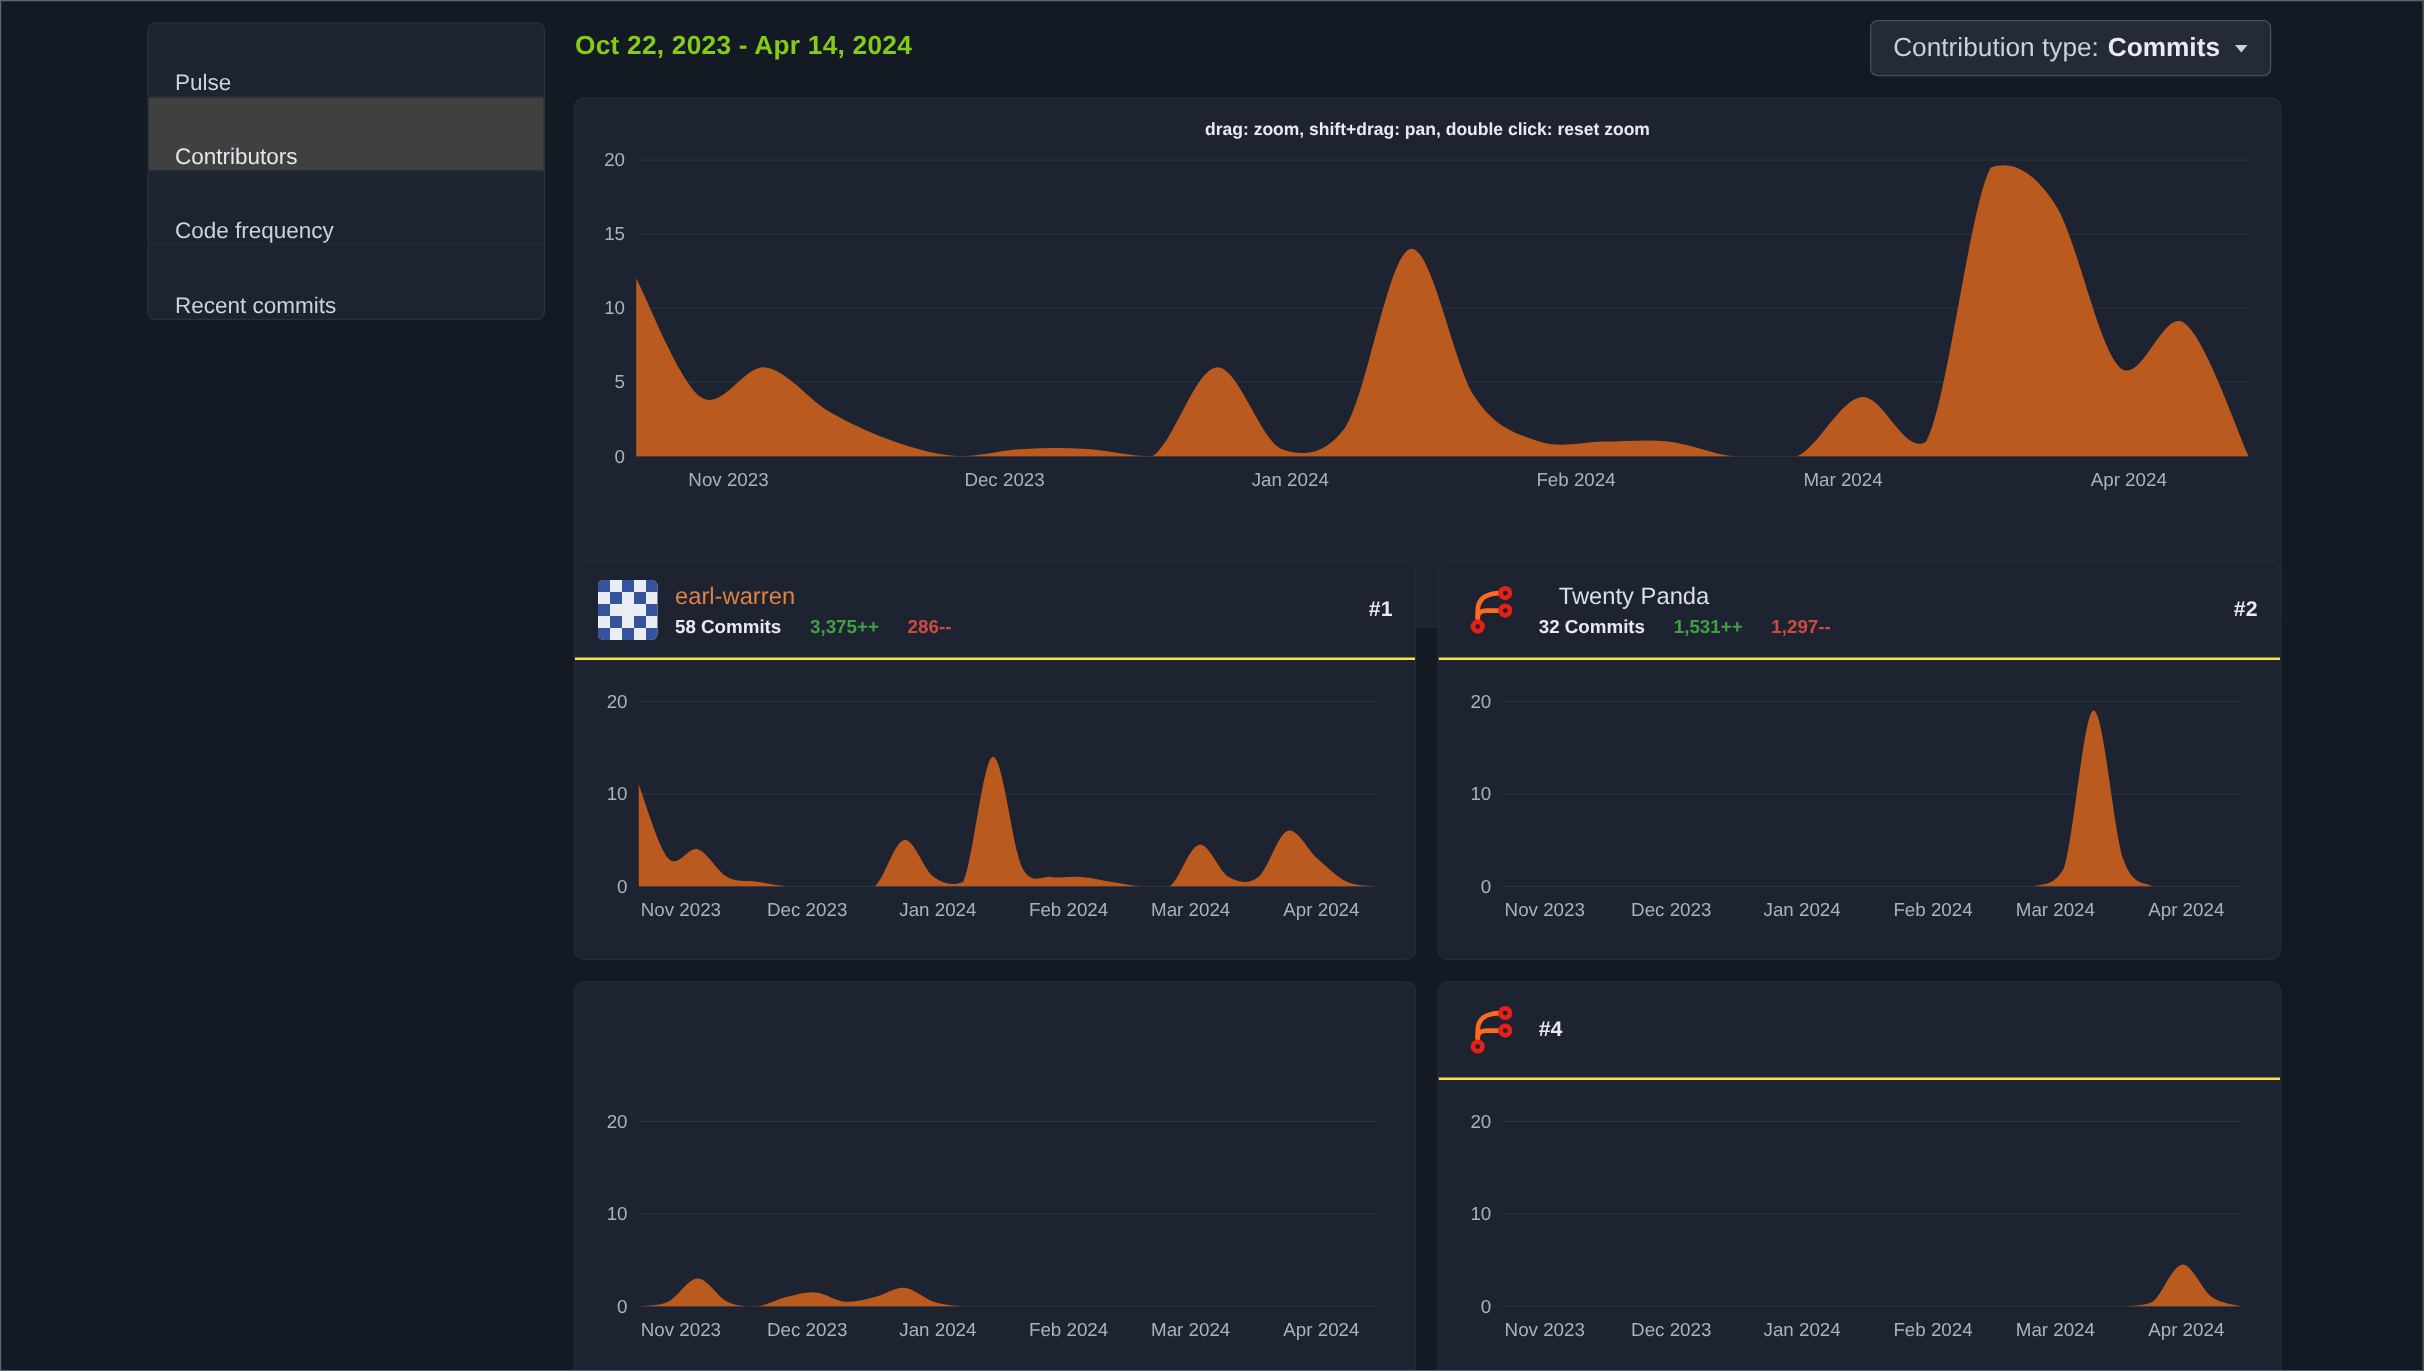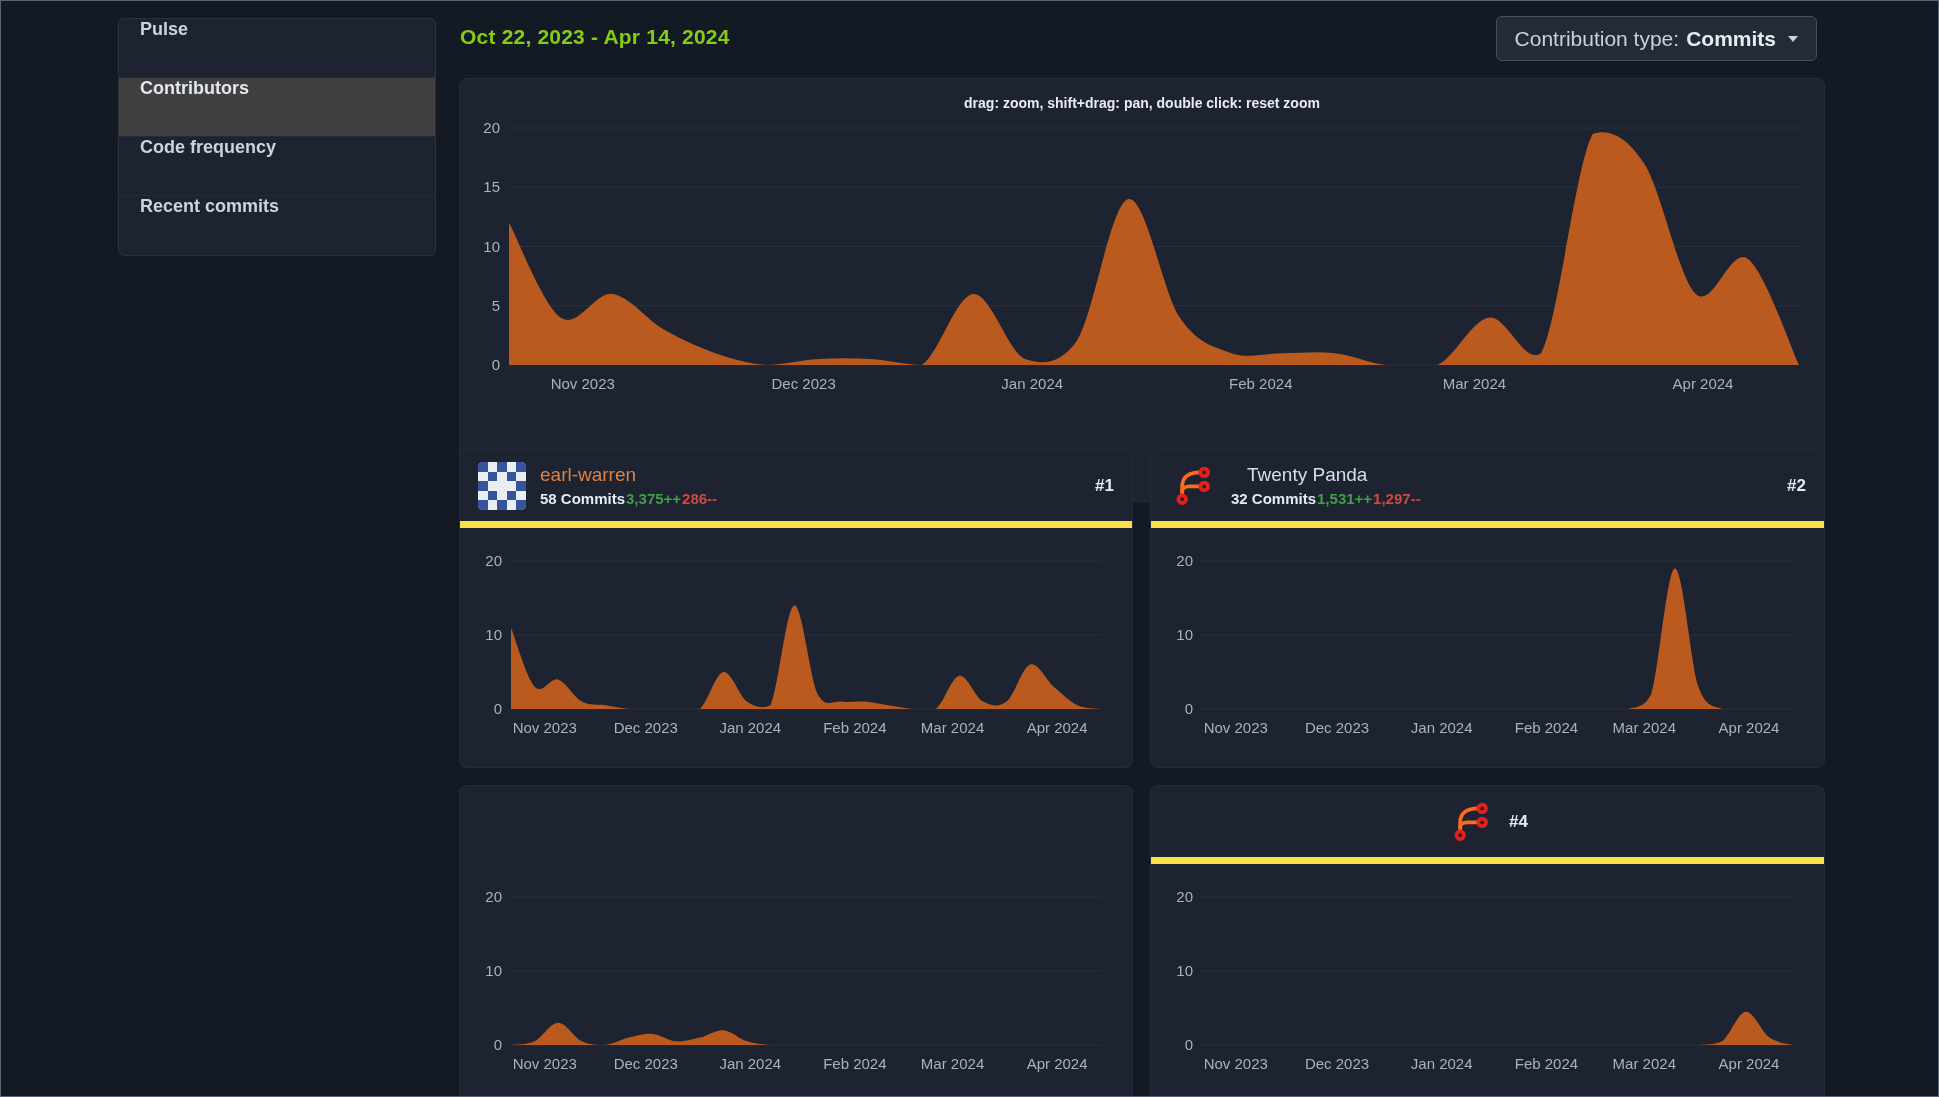--- a/index.html
+++ b/index.html
@@ -13,24 +13,23 @@
   }
   svg text { font-family:"Liberation Sans", sans-serif; }
 
   
   .sidebar {
     position:absolute; left:117px; top:17px; width:318px;
     background: var(--card_bg, #1d2330);
     border:1px solid #2a3240; border-radius:6px; overflow:hidden;
   }
   .sidebar-item {
-    height:59px; display:flex; align-items:flex-start; padding:0 21px;
+    height:59px; display:flex; align-items:flex-end; padding:0 21px;
     font-size:18px; color:#ccd3dd; cursor:pointer;
     border-bottom:1px solid #252c39;
-    font-weight:bold;
   }
   .sidebar-item:last-child { border-bottom:none; }
   .sidebar-item.active { background:#404040; color:#e2e8ef; }
 
   
   .page-title {
     position:absolute; left:459px; top:24px;
     font-size:21px; color:#84cc16; letter-spacing:.2px;
   }
   .dropdown {
@@ -59,27 +58,26 @@
   .main-chart { position:absolute; left:14px; right:14px; top:36px; bottom:6px; }
 
   #card1 { left:458px;  top:448px; width:674px; height:319px; }
   #card2 { left:1149px; top:448px; width:675px; height:319px; }
   #card3 { left:458px;  top:784px; width:674px; height:319px; }
   #card4 { left:1149px; top:784px; width:675px; height:319px; }
 
   .card-header {
     position:absolute; top:0; left:0; right:0; height:78px;
     display:flex; align-items:center; padding:0 18px; gap:14px;
-    border-bottom:7px solid #fde047;
-    justify-content:center;
+    border-bottom:2px solid #fde047;
   }
   .avatar { width:48px; height:48px; border-radius:5px; flex:none; cursor:pointer; }
   .c-info { display:flex; flex-direction:column; gap:4px; flex:1; min-width:0; }
   .c-name { font-size:19px; cursor:pointer; }
-  .c-stats { font-size:15px; font-weight:bold; color:#e6ebf1; display:flex; gap:1px; }
+  .c-stats { font-size:15px; font-weight:bold; color:#e6ebf1; display:flex; gap:23px; }
   .adds { color: var(--additions_green, #3fa144); }
   .dels { color: var(--deletions_red, #cc4b40); }
   .rank { font-size:17px; font-weight:bold; color:#e6ebf1; }
   .mini-chart { position:absolute; left:14px; right:14px; top:86px; bottom:8px; }
 </style>
 </head>
 <body>
 
 <nav class="sidebar">
   <div class="sidebar-item">

